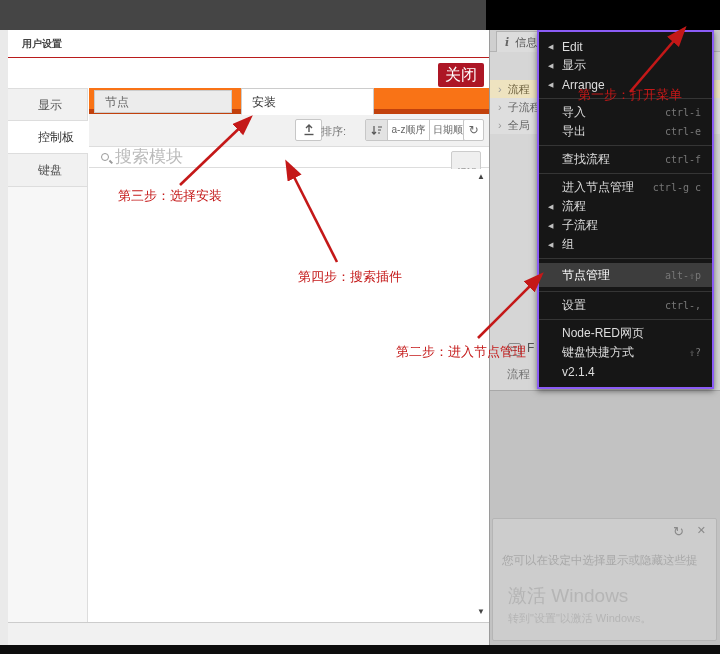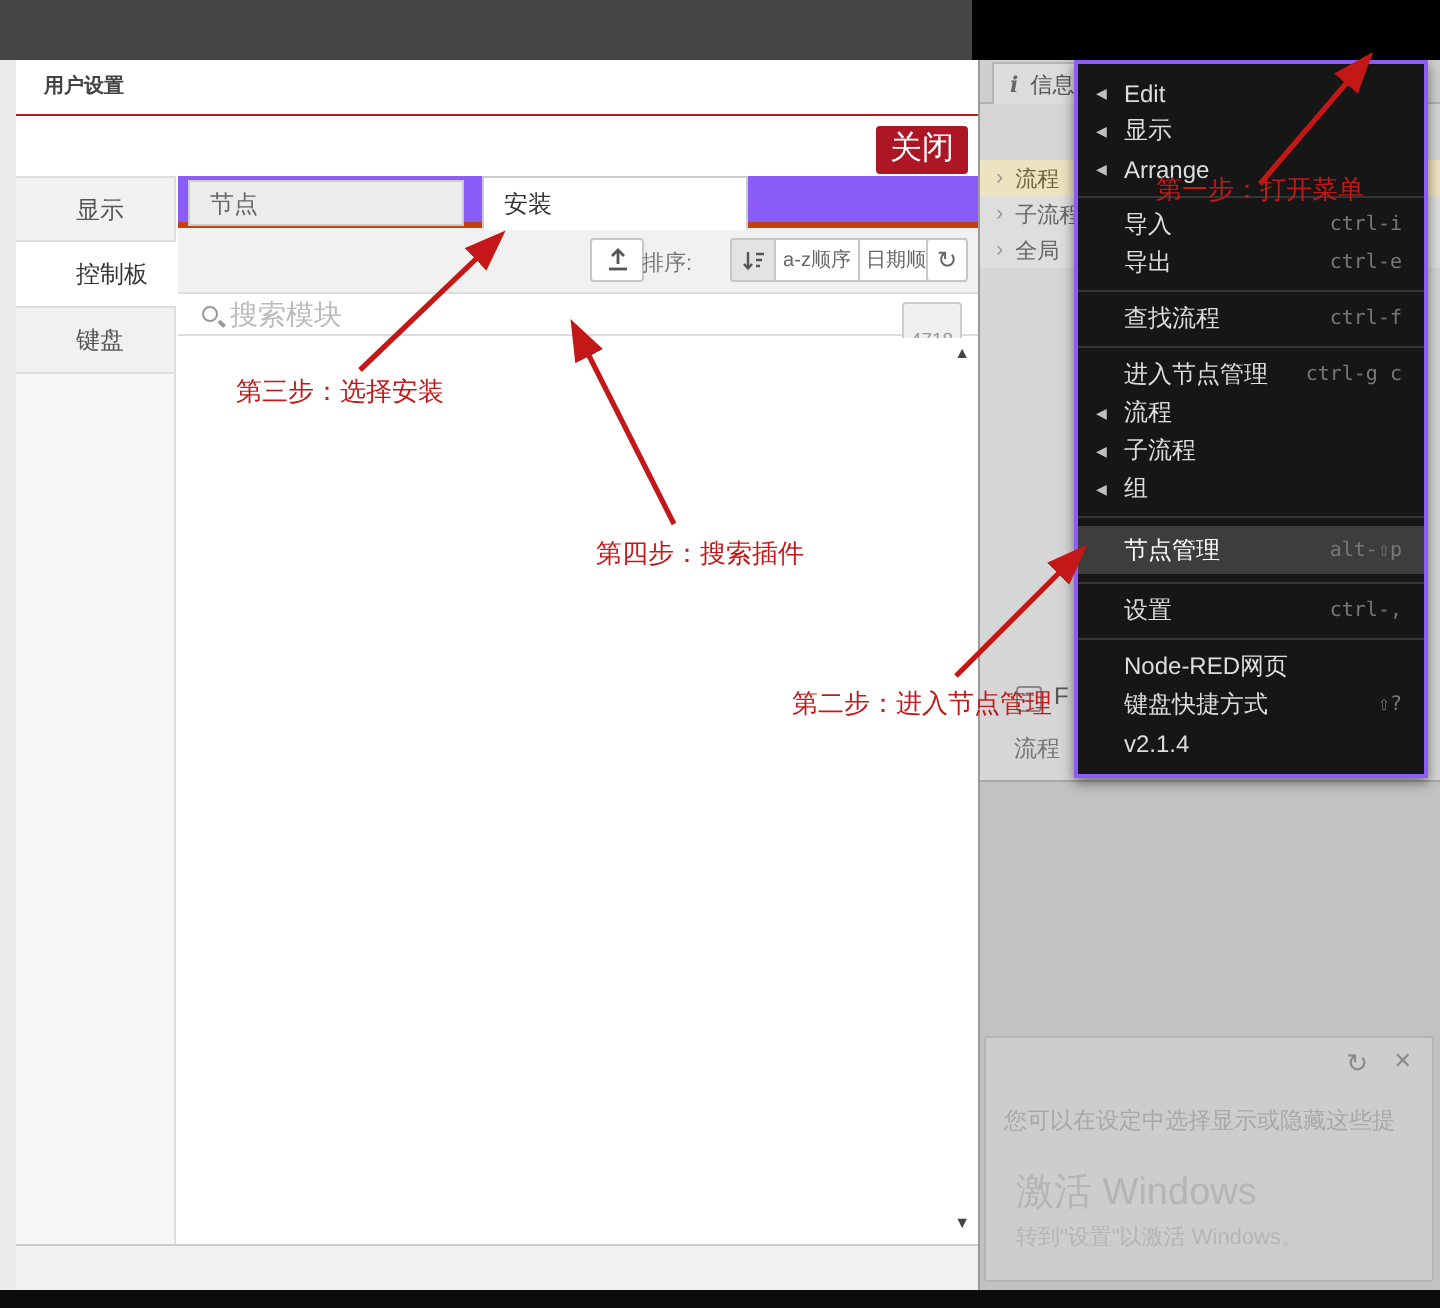--- a/index.html
+++ b/index.html
@@ -17,21 +17,21 @@
                 font-size:10px; font-weight:bold; color:#444; line-height:28px; padding-left:14px; }
   .close-btn { position:absolute; right:5px; top:33px; width:46px; height:24px; background:#ad1625; color:#fff;
                font-size:16px; text-align:center; line-height:24px; border-radius:2px; cursor:pointer; }
   .side { position:absolute; left:0; top:58px; width:80px; bottom:23px; background:#f7f7f7; border-right:1px solid #ddd; }
   .side-item { height:33px; line-height:33px; padding-left:30px; font-size:12px; color:#555;
                background:#f1f1f1; border-bottom:1px solid #ddd; cursor:pointer; }
   .side-item:first-child { border-top:1px solid #ddd; }
   .side-item.sel { background:#fff; color:#333; margin-right:-1px; }
 
   .content { position:absolute; left:81px; top:58px; right:0; bottom:23px; }
-  .tabs-row { position:absolute; left:0; top:0; right:0; height:26px; background:#8b5cf6; border-bottom:3px solid #c2410c; }
+  .tabs-row { position:absolute; left:0; top:0; right:0; height:26px; background:#f97316; border-bottom:5px solid #c2410c; }
   .tab { position:absolute; font-size:12px; padding-left:10px; cursor:pointer; }
   .tab-nodes { left:5px; top:2px; width:138px; height:23px; line-height:23px; background:#ececec;
                border:1px solid #ccc; color:#666; }
   .tab-install { left:152px; top:0; width:133px; height:27px; line-height:26px; background:#fff;
                  border:1px solid #ccc; border-bottom:1px solid #fff; color:#333; z-index:2; }
   .ptoolbar { position:absolute; left:0; top:26px; right:0; height:32px; background:#f1f1f1; }
   .tbtn { position:absolute; top:5px; height:22px; background:#fff; border:1px solid #c7c7c7; border-radius:2px;
           display:flex; align-items:center; justify-content:center; cursor:pointer; color:#666; }
   .upload-btn { left:206px; width:27px; }
   .sort-label { position:absolute; left:232px; top:10px; font-size:11px; color:#777; }
@@ -41,21 +41,21 @@
   .seg > div:last-child { border-right:none; }
   .seg .seg-icon { width:22px; background:#e3e3e3; }
   .seg .w-az { width:42px; } .seg .w-date { width:46px; }
   .refresh-btn { left:374px; width:21px; font-size:12px; }
 
   .search-row { position:absolute; left:0; top:58px; right:0; height:22px; background:#fff;
                 border-top:1px solid #ddd; border-bottom:1px solid #ddd; }
   .mag { position:absolute; left:12px; top:6px; width:8px; height:8px; border:1.4px solid #999; border-radius:50%; }
   .mag::after { content:""; position:absolute; left:7px; top:7px; width:4px; height:1.6px; background:#999; transform:rotate(45deg); }
   .search-input { position:absolute; left:26px; top:1px; width:330px; height:18px; border:none; outline:none;
-                  font-size:14px; color:#444; background:transparent; }
+                  font-size:17px; color:#444; background:transparent; }
   .search-input::placeholder { color:#bbb; }
   .count-badge { position:absolute; right:8px; top:4px; min-width:30px; height:14px; background:#efefef;
                  border:1px solid #ccc; border-radius:2px; font-size:9.5px; color:#999; text-align:center; line-height:13px; padding:12px 2px; }
 
   .module-list { position:absolute; left:0; top:81px; right:0; bottom:0; background:#fff; }
   .empty-row { position:absolute; left:0; right:14px; top:5px; height:34px; border-top:1px solid #e7e7e7; border-bottom:1px solid #e7e7e7;
                display:flex; align-items:center; justify-content:center; font-size:12.5px; font-style:italic; color:#c8c8c8; }
   .scroll-up   { position:absolute; right:4px; top:3px; font-size:8px; color:#444; cursor:pointer; }
   .scroll-down { position:absolute; right:4px; bottom:6px; font-size:8px; color:#444; cursor:pointer; }
   .dlg-footer { position:absolute; left:0; right:0; bottom:0; height:23px; background:#f1f1f1; border-top:1px solid #ccc; }

